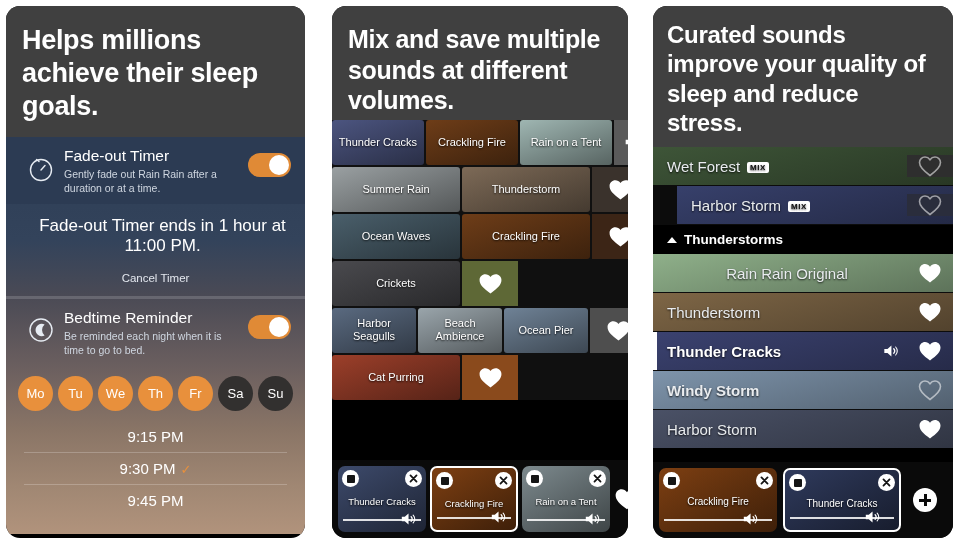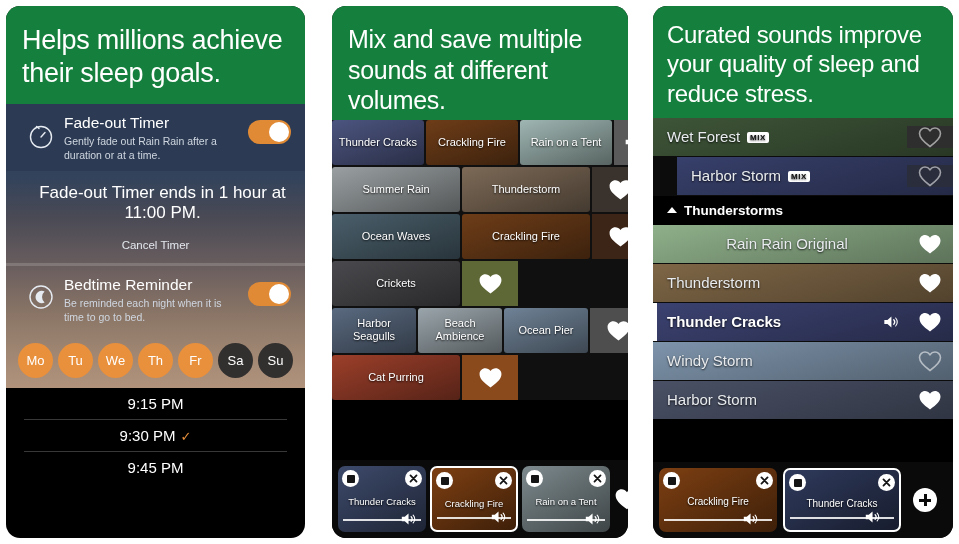--- a/index.html
+++ b/index.html
@@ -4,27 +4,27 @@
 <style>
   html,body{margin:0;padding:0;background:#ffffff;}
   body{width:959px;height:544px;overflow:hidden;font-family:"Liberation Sans",sans-serif;}
   .stage{position:relative;width:959px;height:544px;background:#fff;}
 
   .panel{position:absolute;top:6px;height:532px;border-radius:14px;overflow:hidden;background:#000;}
   #panel1{left:6px;width:299px;}
   #panel2{left:332px;width:296px;}
   #panel3{left:653px;width:300px;}
 
-  .headline{background:#15803d;color:#fff;font-weight:normal;letter-spacing:-0.3px;}
+  .headline{background:#404040;color:#fff;font-weight:bold;letter-spacing:-0.3px;}
   #panel1 .headline{padding:18px 16px 14px 16px;font-size:27px;line-height:1.22;}
   #panel2 .headline{padding:18px 16px 4px 16px;font-size:25px;line-height:1.22;}
   #panel3 .headline{padding:14px 14px 10px 14px;font-size:24px;line-height:1.22;}
 
   
-  .p1body{position:relative;height:284px;background:linear-gradient(180deg,#2d3d55 0%,#33435b 26%,#4a4a55 40%,#6b5f5f 58%,#8a7566 74%,#a08773 88%,#b1937c 100%);}
+  .p1body{position:relative;height:397px;background:linear-gradient(180deg,#2d3d55 0%,#33435b 26%,#4a4a55 40%,#6b5f5f 58%,#8a7566 74%,#a08773 88%,#b1937c 100%);}
   .settingrow{position:relative;display:flex;align-items:flex-start;padding:10px 14px 8px 12px;}
   .fadezone{background:#2c3b53;}
   .icocell{width:46px;flex:0 0 46px;display:flex;justify-content:center;padding-top:6px;}
   .rowtext{flex:1;padding-right:8px;}
   .rowtitle{color:#fff;font-size:15.5px;margin:0 0 3px 0;font-weight:400;}
   .rowsub{color:#cfd6e0;font-size:10.5px;line-height:1.33;margin:0;}
   .toggle{width:43px;height:24px;border-radius:12px;background:#e08a36;position:relative;flex:0 0 43px;margin-top:6px;}
   .toggle::after{content:"";position:absolute;right:2px;top:2px;width:20px;height:20px;border-radius:50%;background:#fff;}
   .timerline{color:#fff;font-size:17px;text-align:center;padding:12px 6px 0 20px;}
   .cancelline{color:#e3e7ee;font-size:11.5px;text-align:center;padding:16px 0 12px 0;}
@@ -318,21 +318,21 @@
               <path d="M15.3 9.3a4 4 0 010 5.4" stroke="#fff" stroke-width="1.5" fill="none" stroke-linecap="round"></path>
               <path d="M17.6 7.2a7 7 0 010 9.6" stroke="#fff" stroke-width="1.3" fill="none" stroke-linecap="round"></path>
             </svg>
           </div>
           <div class="lheart" style="">
             <svg width="24" height="22" viewBox="0 0 24 22">
               <path d="M12 20.5C5 15.5 1.5 12 1.5 7.6 1.5 4.4 4 2 7 2c1.9 0 3.8 1 5 2.7C13.2 3 15.1 2 17 2c3 0 5.5 2.4 5.5 5.6 0 4.4-3.5 7.9-10.5 12.9z" fill="#ffffff" stroke="none" stroke-width="1.6"></path>
             </svg>
           </div>
         </div>
-        <div class="lrow" style="background: linear-gradient(165deg, rgb(126, 148, 171) 0%, rgba(0, 0, 0, 0.35) 100%), rgb(126, 148, 171);">
+        <div class="lrow" style="background: linear-gradient(165deg, rgb(126, 148, 171) 0%, rgba(0, 0, 0, 0.35) 100%), rgb(126, 148, 171); font-weight: bold;">
           <div class="ltext">Windy Storm</div>
           <div class="lheart" style="">
             <svg width="24" height="22" viewBox="0 0 24 22">
               <path d="M12 20.5C5 15.5 1.5 12 1.5 7.6 1.5 4.4 4 2 7 2c1.9 0 3.8 1 5 2.7C13.2 3 15.1 2 17 2c3 0 5.5 2.4 5.5 5.6 0 4.4-3.5 7.9-10.5 12.9z" fill="none" stroke="rgba(255,255,255,.55)" stroke-width="1.6"></path>
             </svg>
           </div>
         </div>
         <div class="lrow" style="background: linear-gradient(165deg, rgb(74, 81, 102) 0%, rgba(0, 0, 0, 0.35) 100%), rgb(74, 81, 102);">
           <div class="ltext">Harbor Storm</div>
           <div class="lheart" style="">

